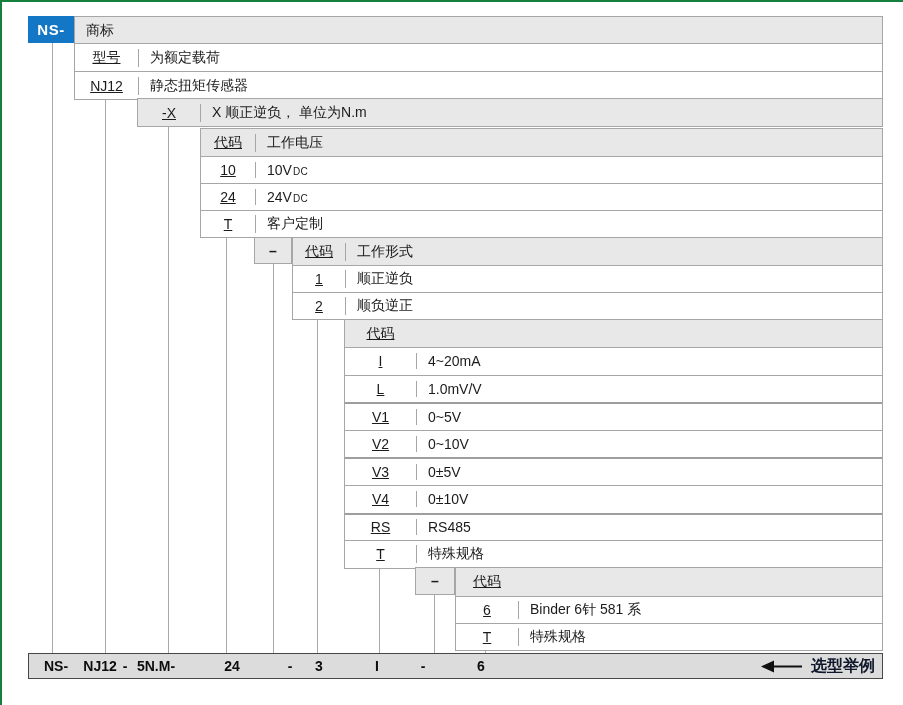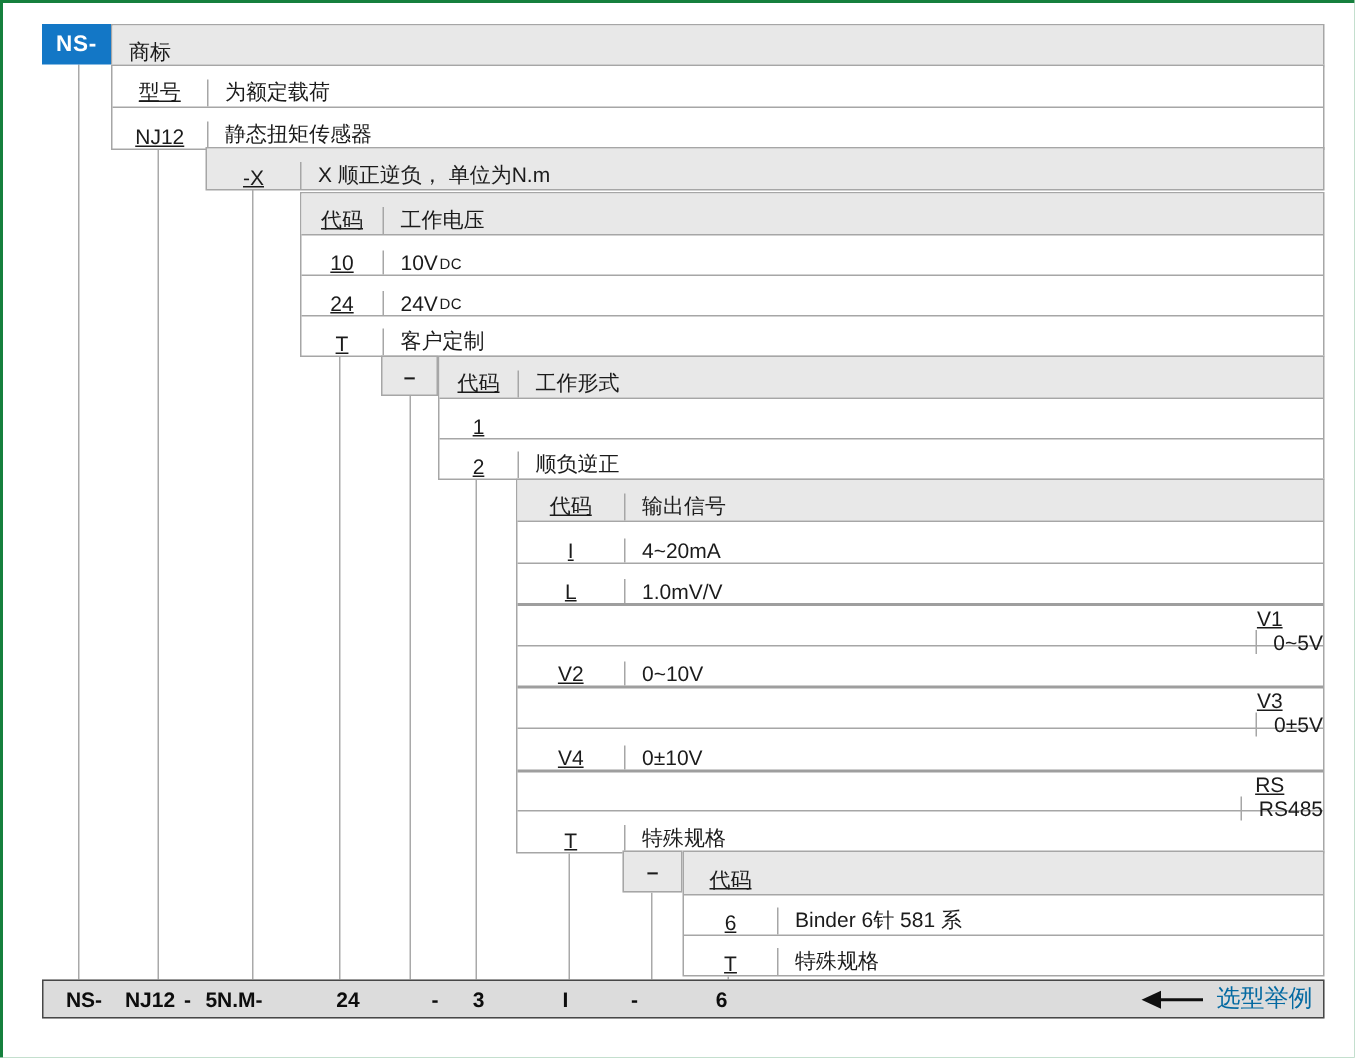--- a/index.html
+++ b/index.html
@@ -2,38 +2,38 @@
 <html><head>
 <meta charset="utf-8">
 <style>
   html,body{margin:0;padding:0;background:#fff;}
   body{width:903px;height:705px;position:relative;font-family:"Liberation Sans",sans-serif;color:#1b1b1b;}
   .canvas{position:absolute;left:0;top:0;width:901px;height:703px;border:2px solid #15803d;background:#fff;}
   .vline{position:absolute;width:1px;background:#a9a9a9;}
   .ns-box{position:absolute;left:26px;top:14px;width:46px;height:27px;background:#1377C6;color:#fff;
           font-weight:bold;font-size:15px;display:flex;align-items:center;justify-content:center;letter-spacing:.5px;}
   .tbl{position:absolute;border:1px solid #a6a6a6;box-sizing:border-box;background:#fff;}
-  .trow{display:flex;box-sizing:border-box;align-items:flex-end;}
+  .trow{display:flex;box-sizing:border-box;align-items:center;}
   .trow + .trow{border-top:1px solid #a6a6a6;}
-  .trow.sep{border-top:2px solid #9e9e9e;flex-direction:column;}.h27{height:27px}.h28{height:28px}.h276{height:27.6px}
+  .trow.sep{border-top:2px solid #9e9e9e;}.h27{height:27px}.h28{height:28px}.h276{height:27.6px}
   .tcell{box-sizing:border-box;display:flex;align-items:center;font-size:14px;}
   .tcell + .tcell{border-left:1px solid #a6a6a6;}
   .code{justify-content:center;flex:0 0 auto;text-decoration:underline;}
   .content{padding-left:11px;flex:1;}
   .gray{background:#e8e8e8;}
   .bold{font-weight:normal;}
   .subcap{font-size:10px;letter-spacing:.4px;margin-left:1px;align-self:center;padding-top:3px;}
   .dash-cell{position:absolute;box-sizing:border-box;border:1px solid #a6a6a6;background:#e8e8e8;
              display:flex;align-items:center;justify-content:center;font-weight:bold;font-size:14px;}
   .example-row{position:absolute;box-sizing:border-box;background:#dcdcdc;border:1px solid #474747;}
   .ex{position:absolute;top:50%;transform:translate(-50%,-50%);font-weight:bold;font-size:14px;color:#0d0d0d;white-space:nowrap;}
   .arrow-group{position:absolute;right:7px;top:50%;transform:translateY(-50%);display:flex;align-items:center;}
   .arrow-head{width:0;height:0;border-top:6px solid transparent;border-bottom:6px solid transparent;border-right:13px solid #101010;}
   .arrow-line{width:29px;height:2px;background:#101010;margin-right:9px;margin-left:-1px;}
-  .arrow-label{font-size:16px;color:#0369a1;white-space:nowrap;}
+  .arrow-label{font-size:16px;color:#0f172a;white-space:nowrap;font-weight:bold;}
 </style>
 </head>
 <body>
 
 <div class="canvas">
 
   <div class="vline" style="left:50px;top:41px;height:610px"></div>
   <div class="vline" style="left:103px;top:96px;height:555px"></div>
   <div class="vline" style="left:166px;top:123px;height:528px"></div>
   <div class="vline" style="left:224px;top:234px;height:417px"></div>
@@ -96,31 +96,31 @@
   </div>
 
   <div class="dash-cell" style="left:252px;top:235px;width:38px;height:27px">–</div>
   <div class="tbl" style="left:290px;top:235px;width:591px">
     <div class="trow h27 gray">
       <div class="tcell code" style="width:52px">代码</div>
       <div class="tcell content">工作形式</div>
     </div>
     <div class="trow h27">
       <div class="tcell code" style="width:52px">1</div>
+      <div class="tcell content">顺正逆负</div>
     </div>
     <div class="trow h27">
       <div class="tcell code" style="width:52px">2</div>
       <div class="tcell content">顺负逆正</div>
     </div>
   </div>
 
   <div class="tbl" style="left:342px;top:317px;width:539px">
     <div class="trow h27 gray">
       <div class="tcell code" style="width:71px">代码</div>
-      <div class="tcell content">输出信号</div>
     </div>
     <div class="trow h276">
       <div class="tcell code" style="width:71px">I</div>
       <div class="tcell content">4~20mA</div>
     </div>
     <div class="trow h276">
       <div class="tcell code" style="width:71px">L</div>
       <div class="tcell content">1.0mV/V</div>
     </div>
     <div class="trow h276 sep">

